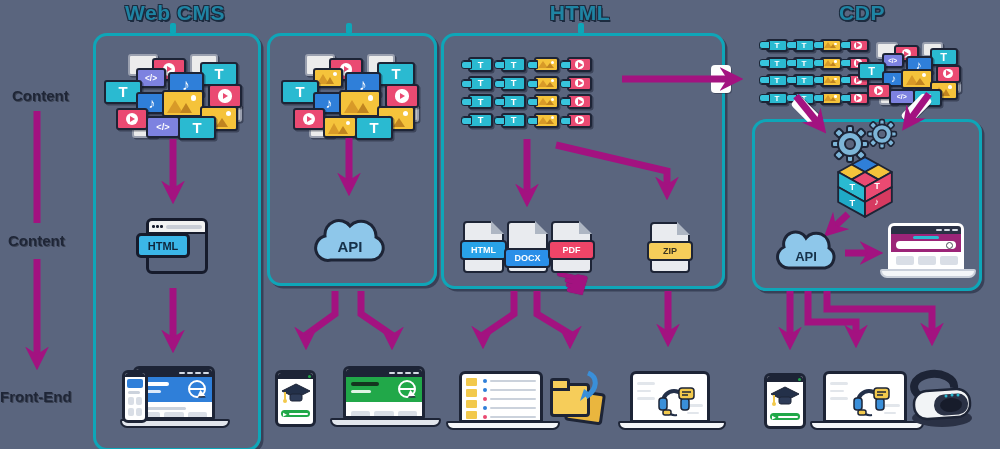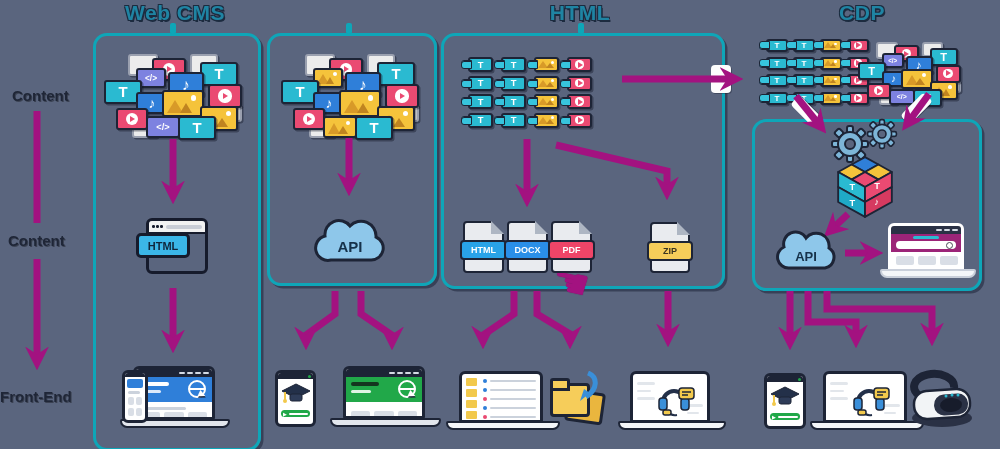--- a/index.html
+++ b/index.html
@@ -325,21 +325,21 @@
     <path d="M21 48 H61 A12 12 0 0 0 66 25 A15 15 0 0 0 40 14 A14 14 0 0 0 15 24 A12 12 0 0 0 21 48 Z" fill="#8EC7EA" stroke="#1D2436" stroke-width="3"></path>
     <text x="40" y="40" text-anchor="middle" font-size="15" font-weight="bold" fill="#16324A" font-family="Liberation Sans, DejaVu Sans, sans-serif">API</text>
   </svg>
 
   <div class="file" style="left:463px;top:221px;width:37px;height:48px;">
     <span class="fold"></span>
       <span class="fbadge" style="top:17px;background:#29A3E8;">HTML</span>
   </div>
   <div class="file" style="left:507px;top:221px;width:37px;height:48px;">
     <span class="fold"></span>
-      <span class="fbadge" style="top:17px;background:#2A8FE8;">DOCX</span>
+      <span class="fbadge" style="top:25px;background:#2A8FE8;">DOCX</span>
   </div>
   <div class="file" style="left:650px;top:222px;width:36px;height:47px;">
     <span class="fold"></span>
       <span class="fbadge" style="top:17px;background:#F6CD5A;color:#3A3420;">ZIP</span>
   </div>
   <div class="file" style="left:551px;top:221px;width:37px;height:48px;">
     <span class="fold"></span>
       <span class="fbadge" style="top:17px;background:#EF4568;">PDF</span>
   </div>
 

